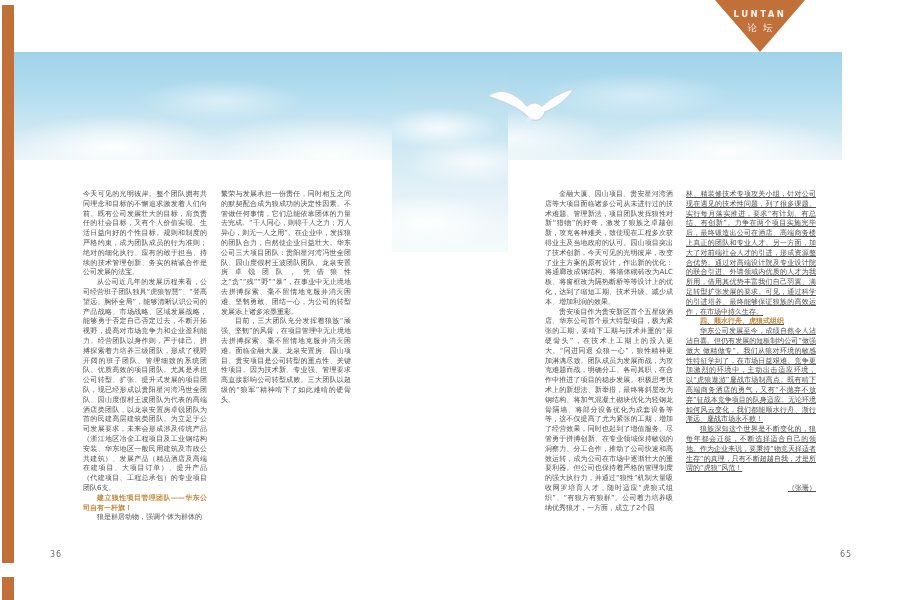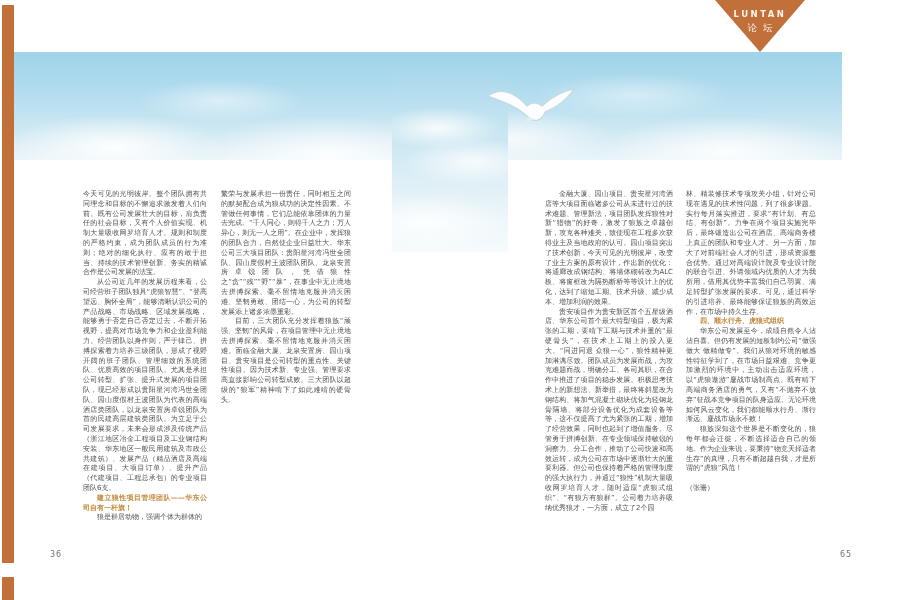--- a/index.html
+++ b/index.html
@@ -52,25 +52,25 @@
   .seagull{position:absolute;left:484px;top:76px;}
   
   .col{
     position:absolute;top:190px;
     font-size:7px;line-height:9.8px;color:#4f4f4f;
     text-align:justify;
   }
   .col p{margin:0;}
   .col p.indent{text-indent:2em;}
   .col p.heading{color:#c48a3f;font-weight:bold;text-indent:2em;}
-  .col p.author{text-align:left;margin-top:10px;}
+  .col p.author{text-align:right;margin-top:10px;}
   .col-l1{left:83px;width:124px;}
   .col-l2{left:221px;width:130px;}
   .col-r1{left:545px;width:128px;}
-  .col-r2{left:686px;width:130px;}
+  .col-r2{left:686px;width:130px;text-decoration:underline;}
   
   .page-num{
     position:absolute;top:550px;font-size:8px;color:#6f6f6f;letter-spacing:1px;
   }
   .page-num.left{left:50px;}
   .page-num.right{left:840px;}
 </style>
 </head>
 <body>
 
@@ -86,21 +86,21 @@
 </div>
 
 <div class="sky-strip"></div>
 <div class="sky-block"></div>
 <svg class="seagull" width="92" height="56" viewBox="0 0 92 56">
   <path d="M4,20 C18,10 32,18 43,30 C48,26 53,26 58,30 C68,21 80,15 90,13 C82,25 71,32 61,36 C58,45 50,47 44,41 C34,31 18,25 4,20 Z" fill="#fbfdfe" stroke="#c9d8df" stroke-width="1.2"></path>
   <path d="M44,41 L40,48 L50,43 Z" fill="#e4edf1"></path>
 </svg>
 
 <div class="col col-l1">
-  <p>今天可见的光明彼岸。整个团队拥有共同理念和目标的不懈追求激发着人们向前。既有公司发展壮大的目标，肩负责任的社会目标，又有个人价值实现、机制大量吸收网罗培育人才。规则和制度的严格约束，成为团队成员的行为准则；绝对的细化执行、应有的敢于担当、持续的技术管理创新、务实的精诚合作是公司发展的法宝。</p>
+  <p>今天可见的光明彼岸。整个团队拥有共同理念和目标的不懈追求激发着人们向前。既有公司发展壮大的目标，肩负责任的社会目标，又有个人价值实现、生活日益向好的个性目标。规则和制度的严格约束，成为团队成员的行为准则；绝对的细化执行、应有的敢于担当、持续的技术管理创新、务实的精诚合作是公司发展的法宝。</p>
   <p class="indent">从公司近几年的发展历程来看，公司经营班子团队独具“虎狼智慧”、“登高望远、胸怀全局”，能够清晰认识公司的产品战略、市场战略、区域发展战略，能够勇于否定自己否定过去，不断开拓视野，提高对市场竞争力和企业盈利能力。经营团队以身作则，严于律己、拼搏探索着力培养三级团队，形成了视野开阔的班子团队、管理细致的系统团队、优质高效的项目团队。尤其是承担公司转型、扩张、提升式发展的项目团队，现已经形成以贵阳星河湾冯世全团队、园山度假村王波团队为代表的高端酒店类团队，以龙泉安置房卓锐团队为首的民建高层建筑类团队。为立足于公司发展要求，未来会形成涉及传统产品（浙江地区冶金工程项目及工业钢结构安装、华东地区一般民用建筑及市政公共建筑）、发展产品（精品酒店及高端在建项目、大项目订单）、提升产品（代建项目、工程总承包）的专业项目团队6支。</p>
   <p class="heading">建立狼性项目管理团队——华东公司自有一杆旗！</p>
   <p class="indent">狼是群居动物，强调个体为群体的</p>
 </div>
 
 <div class="col col-l2">
   <p>繁荣与发展承担一份责任，同时相互之间的默契配合成为狼成功的决定性因素。不管做任何事情，它们总能依靠团体的力量去完成。“千人同心，则得千人之力；万人异心，则无一人之用”。在企业中，发挥狼的团队合力，自然使企业日益壮大。华东公司三大项目团队：贵阳星河湾冯世全团队、园山度假村王波团队团队、龙泉安置房卓锐团队，凭借狼性之“贪”“残”“野”“暴”，在事业中无止境地去拼搏探索、毫不留情地克服并消灭困难、坚韧勇敢、团结一心，为公司的转型发展添上诸多浓墨重彩。</p>
   <p class="indent">目前，三大团队充分发挥着狼族“顽强、坚韧”的风骨，在项目管理中无止境地去拼搏探索、毫不留情地克服并消灭困难。面临金融大厦、龙泉安置房、园山项目、贵安项目是公司转型的重点性、关键性项目。因为技术新、专业强、管理要求高直接影响公司转型成败。三大团队以超级的“狼军”精神啃下了如此难啃的硬骨头。</p>
 </div>
 

